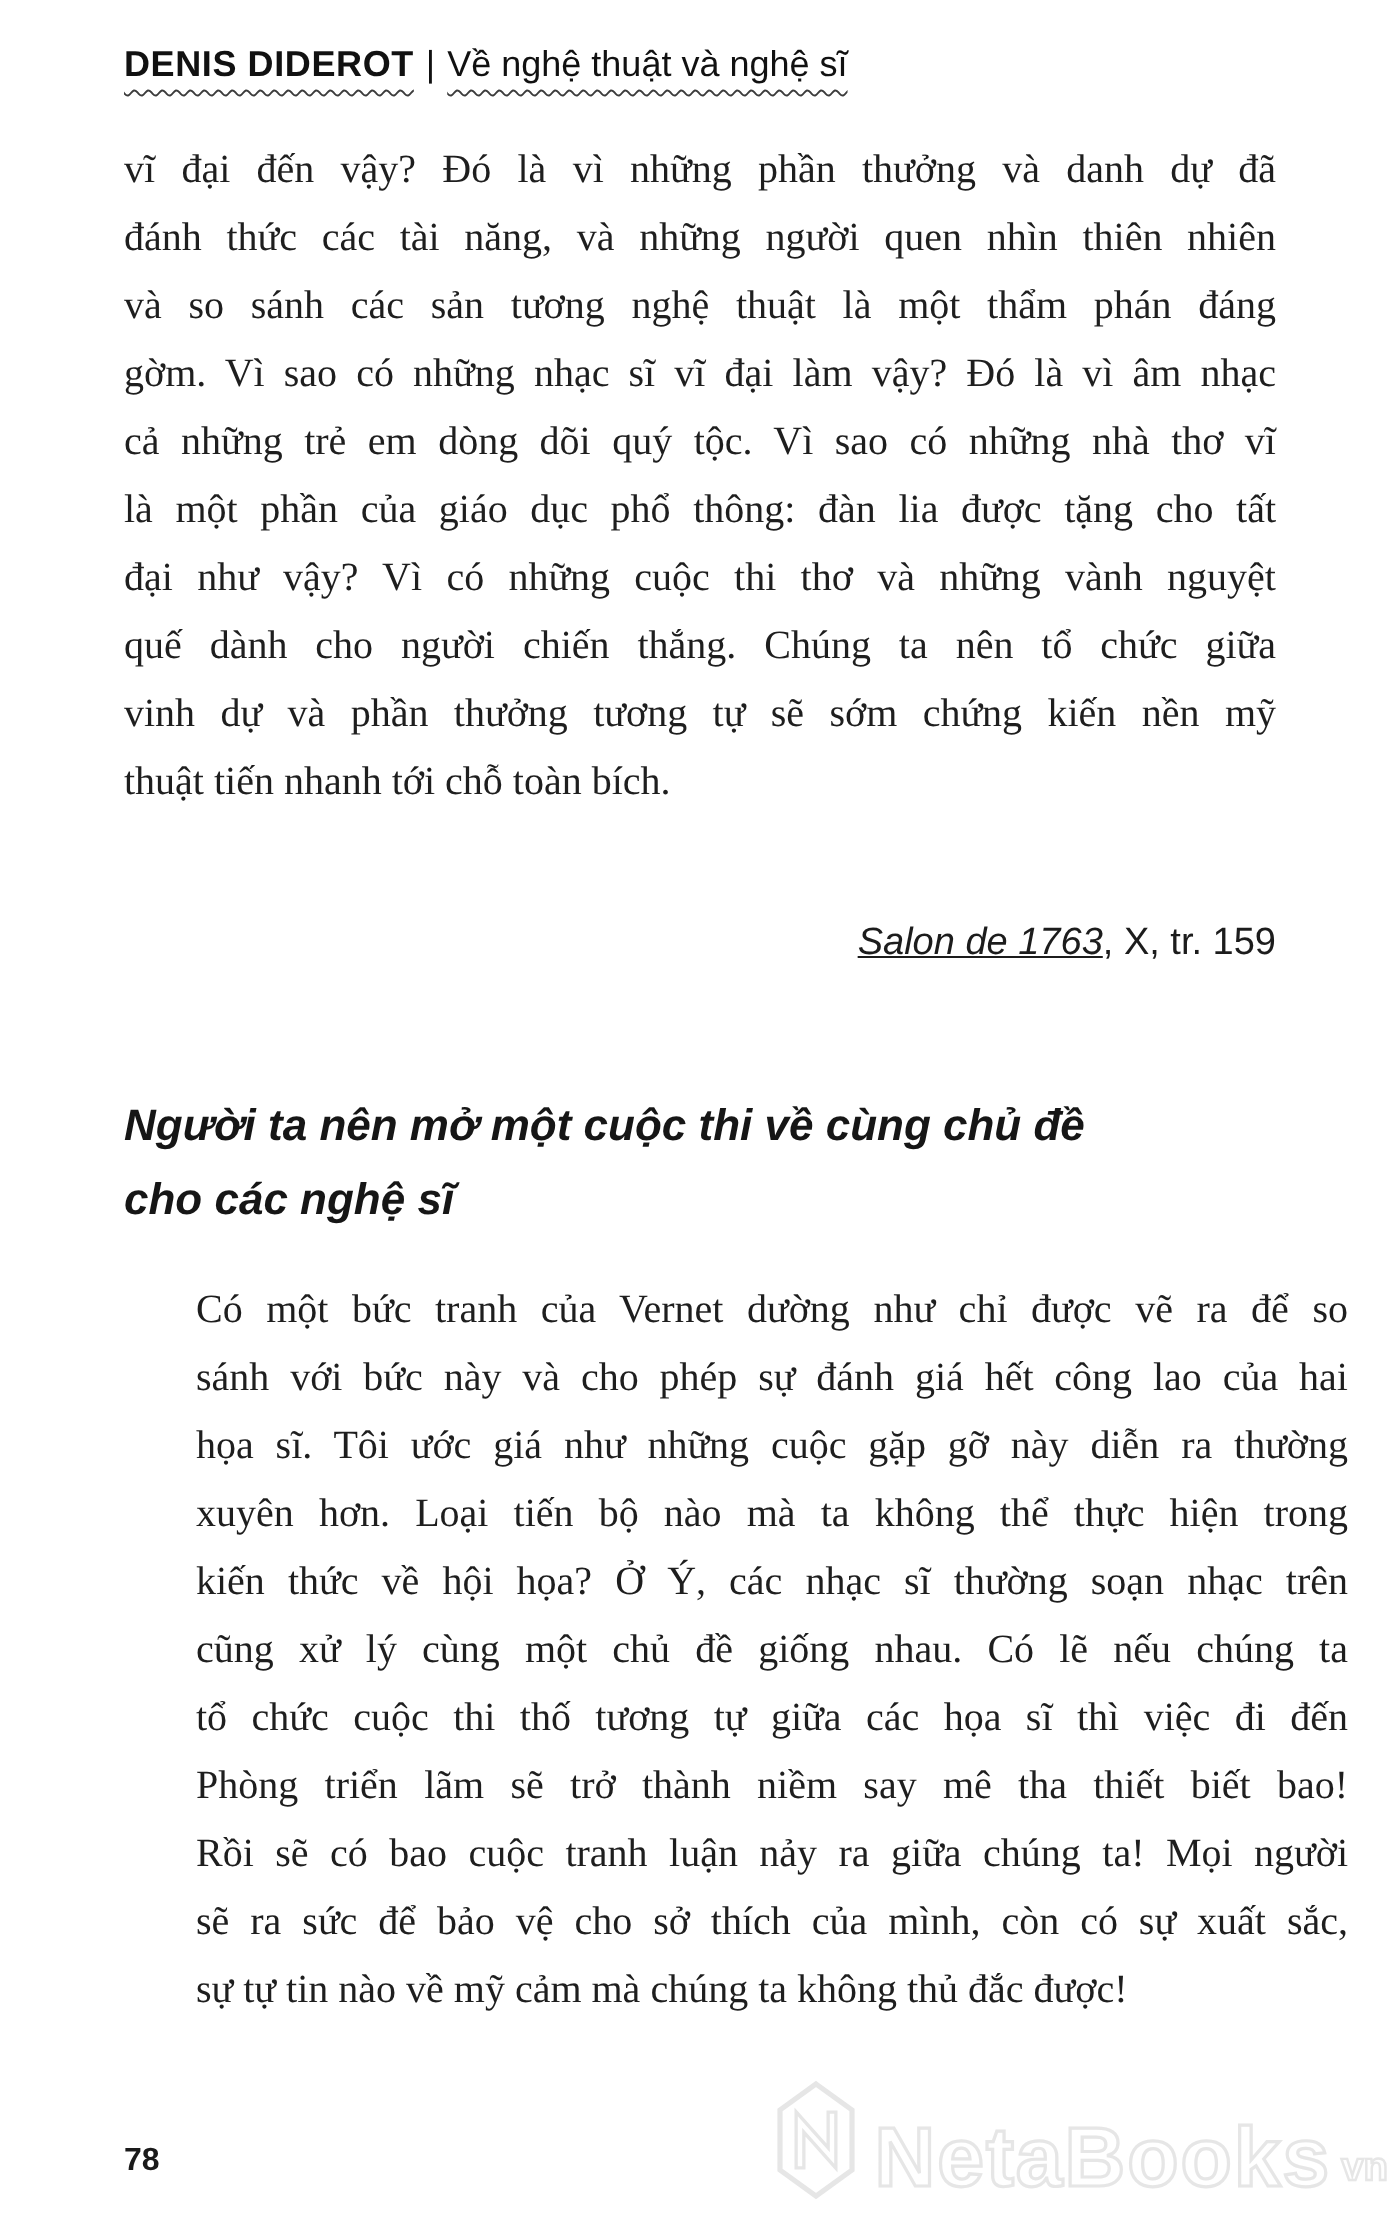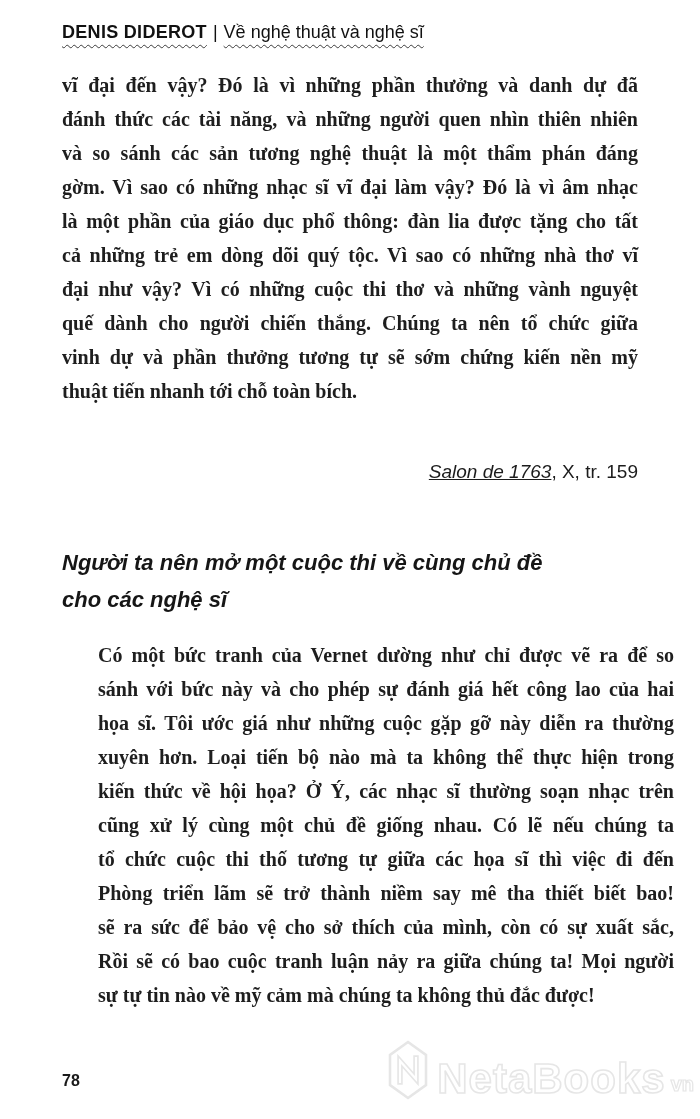--- a/index.html
+++ b/index.html
@@ -34,21 +34,21 @@
     text-decoration-line:underline;
     text-decoration-style:wavy;
     text-decoration-color:#3c3c3c;
     text-decoration-thickness:1px;
     text-underline-offset:6px;
   }
 
   
   .para {
     position:absolute; left:62px; width:576px;
-    font-size:20px; line-height:34px; color:#1e1e1e;font-weight:bold;
+    font-size:20px; line-height:34px; color:#1e1e1e;
   }
   .para1 { top:68px; }
   .para2 { top:638px;margin-left:36px; }
   .line { text-align:justify; text-align-last:justify; }
   .line.last { text-align-last:left; }
 
   
   .citation {
     position:absolute; top:461px; left:62px; width:576px;
     text-align:right;
@@ -101,22 +101,22 @@
 
   <div class="running-header">
     <span class="author">DENIS DIDEROT</span><span class="sep">|</span><span class="booktitle">Về nghệ thuật và nghệ sĩ</span>
   </div>
 
   <div class="para para1">
       <div class="line">vĩ đại đến vậy? Đó là vì những phần thưởng và danh dự đã</div>
       <div class="line">đánh thức các tài năng, và những người quen nhìn thiên nhiên</div>
       <div class="line">và so sánh các sản tương nghệ thuật là một thẩm phán đáng</div>
       <div class="line">gờm. Vì sao có những nhạc sĩ vĩ đại làm vậy? Đó là vì âm nhạc</div>
+      <div class="line">cả những trẻ em dòng dõi quý tộc. Vì sao có những nhà thơ vĩ</div>
       <div class="line">là một phần của giáo dục phổ thông: đàn lia được tặng cho tất</div>
-      <div class="line">cả những trẻ em dòng dõi quý tộc. Vì sao có những nhà thơ vĩ</div>
       <div class="line">đại như vậy? Vì có những cuộc thi thơ và những vành nguyệt</div>
       <div class="line">quế dành cho người chiến thắng. Chúng ta nên tổ chức giữa</div>
       <div class="line">vinh dự và phần thưởng tương tự sẽ sớm chứng kiến nền mỹ</div>
       <div class="line last">thuật tiến nhanh tới chỗ toàn bích.</div>
     </div>
 
   <div class="citation">
     <span class="work">Salon de 1763</span><span>, X, tr. 159</span>
   </div>
 
@@ -127,22 +127,22 @@
 
   <div class="para para2">
       <div class="line">Có một bức tranh của Vernet dường như chỉ được vẽ ra để so</div>
       <div class="line">sánh với bức này và cho phép sự đánh giá hết công lao của hai</div>
       <div class="line">họa sĩ. Tôi ước giá như những cuộc gặp gỡ này diễn ra thường</div>
       <div class="line">xuyên hơn. Loại tiến bộ nào mà ta không thể thực hiện trong</div>
       <div class="line">kiến thức về hội họa? Ở Ý, các nhạc sĩ thường soạn nhạc trên</div>
       <div class="line">cũng xử lý cùng một chủ đề giống nhau. Có lẽ nếu chúng ta</div>
       <div class="line">tổ chức cuộc thi thố tương tự giữa các họa sĩ thì việc đi đến</div>
       <div class="line">Phòng triển lãm sẽ trở thành niềm say mê tha thiết biết bao!</div>
+      <div class="line">Rồi sẽ có bao cuộc tranh luận nảy ra giữa chúng ta! Mọi người</div>
       <div class="line">sẽ ra sức để bảo vệ cho sở thích của mình, còn có sự xuất sắc,</div>
-      <div class="line">Rồi sẽ có bao cuộc tranh luận nảy ra giữa chúng ta! Mọi người</div>
       <div class="line last">sự tự tin nào về mỹ cảm mà chúng ta không thủ đắc được!</div>
     </div>
 
   <div class="page-number">78</div>
 
   <div class="watermark">
     <svg width="42" height="60" viewBox="0 0 42 60" fill="none" xmlns="http://www.w3.org/2000/svg">
       <polygon points="21,2 39,15 39,45 21,58 3,45 3,15" stroke="#e6e6e6" stroke-width="2.6" fill="#ffffff"></polygon>
       <path d="M13 42 L13 21 L29 39 L29 18" stroke="#e6e6e6" stroke-width="5.5" fill="none" stroke-linecap="square"></path>
       <path d="M13 42 L13 21 L29 39 L29 18" stroke="#ffffff" stroke-width="2.2" fill="none" stroke-linecap="square"></path>

